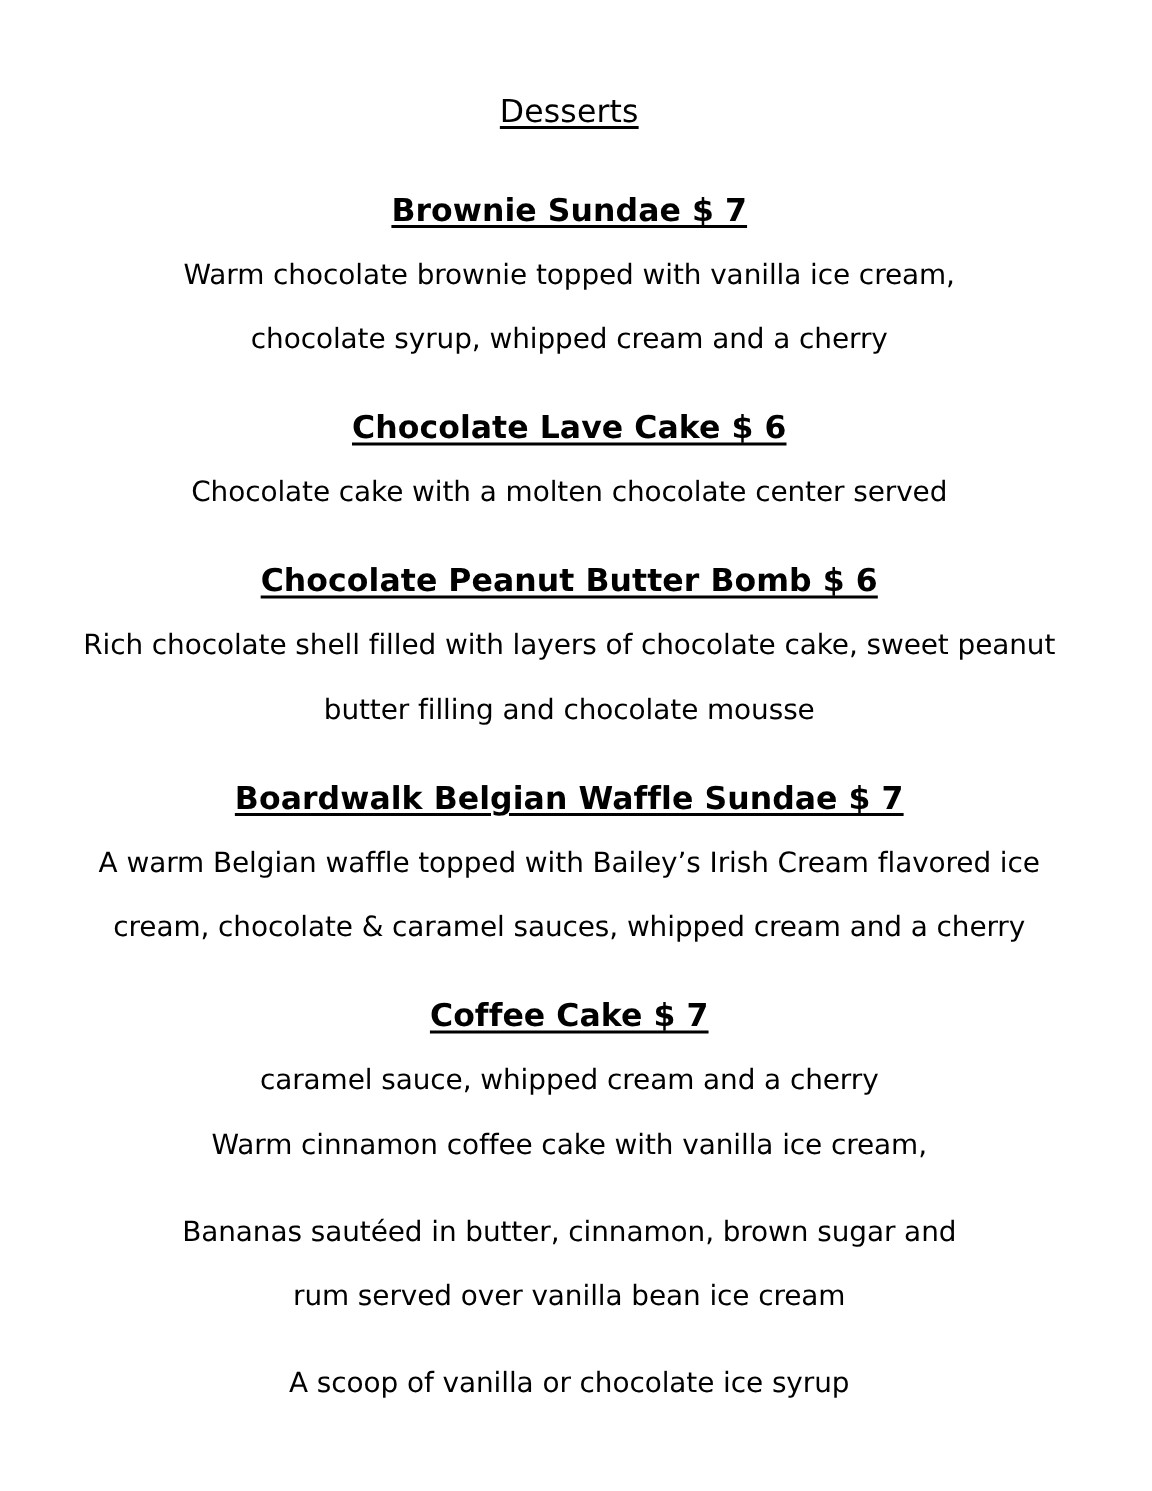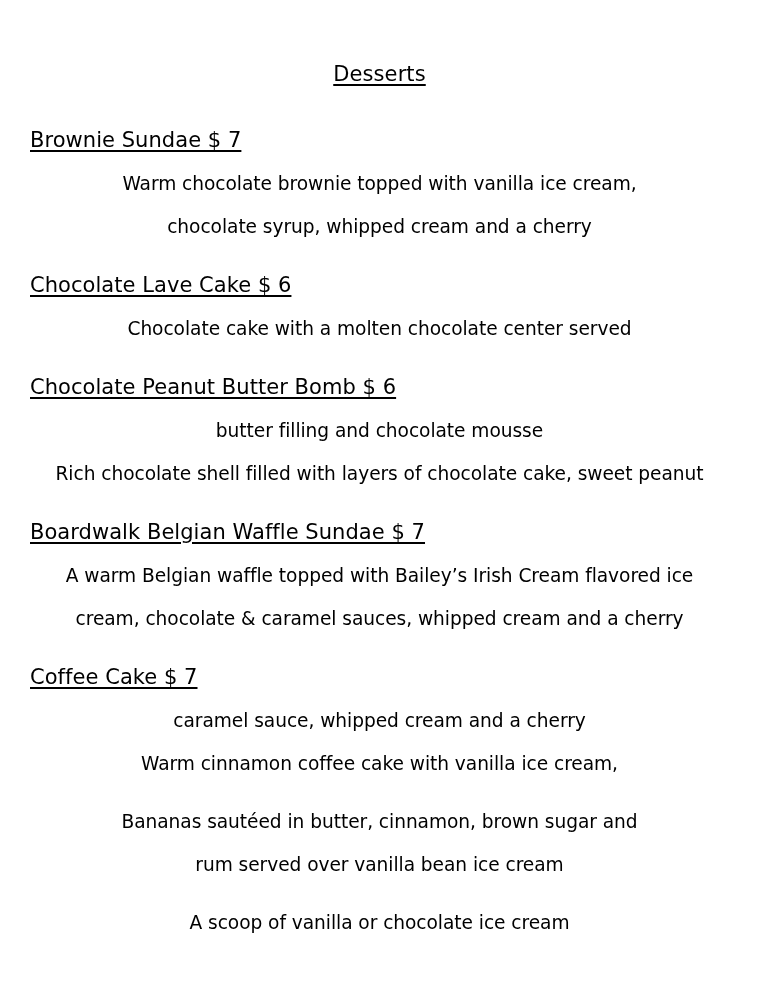--- a/index.html
+++ b/index.html
@@ -45,24 +45,24 @@
     margin: 0 0 29px 0;
     text-align: center;
   }
   .menu-section:last-child {
     margin-bottom: 0;
   }
 
   .item-heading {
     font-size: 21px;
     line-height: 30px;
-    font-weight: 400;
+    font-weight: 700;
     letter-spacing: 0.05px;
     margin: 0 0 1px 0;
-    text-align: left;
+    text-align: center;
   }
   .item-heading .u-text {
     text-decoration: underline;
     text-underline-offset: 3px;
     text-decoration-thickness: 1.5px;
     white-space: nowrap;
   }
 
   .item-desc {
     font-size: 18.6px;
@@ -86,35 +86,35 @@
         <div class="item-heading"><span class="u-text">Brownie Sundae $ 7</span></div>
         <div class="item-desc">Warm chocolate brownie topped with vanilla ice cream,</div>
         <div class="item-desc">chocolate syrup, whipped cream and a cherry</div>
       </div>
       <div class="menu-section">
         <div class="item-heading"><span class="u-text">Chocolate Lave Cake $ 6</span></div>
         <div class="item-desc">Chocolate cake with a molten chocolate center served</div>
       </div>
       <div class="menu-section">
         <div class="item-heading"><span class="u-text">Chocolate Peanut Butter Bomb $ 6</span></div>
+        <div class="item-desc">Rich chocolate shell filled with layers of chocolate cake, sweet peanut</div>
         <div class="item-desc">butter filling and chocolate mousse</div>
-        <div class="item-desc">Rich chocolate shell filled with layers of chocolate cake, sweet peanut</div>
       </div>
       <div class="menu-section">
         <div class="item-heading"><span class="u-text">Boardwalk Belgian Waffle Sundae $ 7</span></div>
         <div class="item-desc">A warm Belgian waffle topped with Bailey’s Irish Cream flavored ice</div>
         <div class="item-desc">cream, chocolate &amp; caramel sauces, whipped cream and a cherry</div>
       </div>
       <div class="menu-section">
         <div class="item-heading"><span class="u-text">Coffee Cake $ 7</span></div>
         <div class="item-desc">caramel sauce, whipped cream and a cherry</div>
         <div class="item-desc">Warm cinnamon coffee cake with vanilla ice cream,</div>
       </div>
       <div class="menu-section">
         <div class="item-desc">Bananas sautéed in butter, cinnamon, brown sugar and</div>
         <div class="item-desc">rum served over vanilla bean ice cream</div>
       </div>
       <div class="menu-section">
-        <div class="item-desc">A scoop of vanilla or chocolate ice cream</div>
+        <div class="item-desc">A scoop of vanilla or chocolate ice syrup</div>
       </div>
     </div>
 
 </div>
 
 </body></html>

